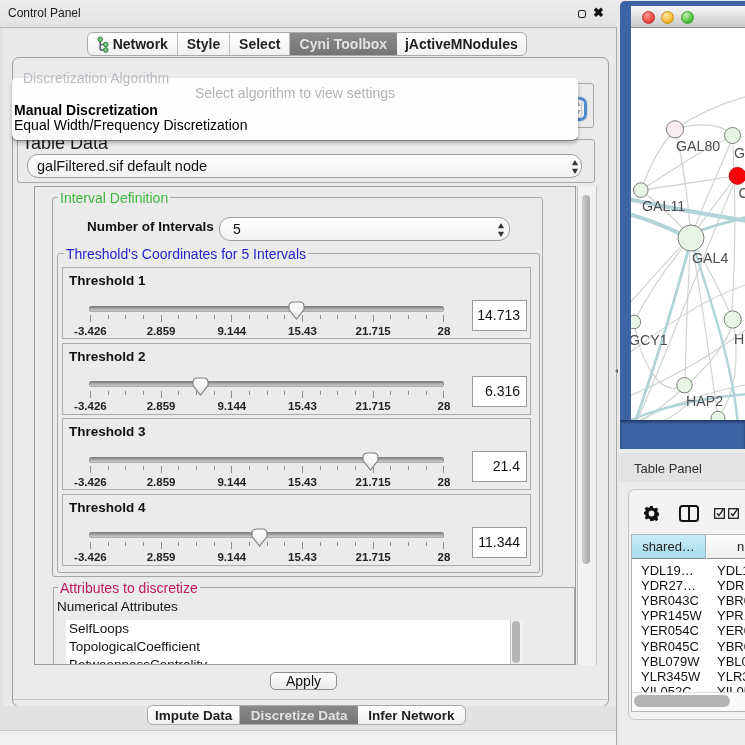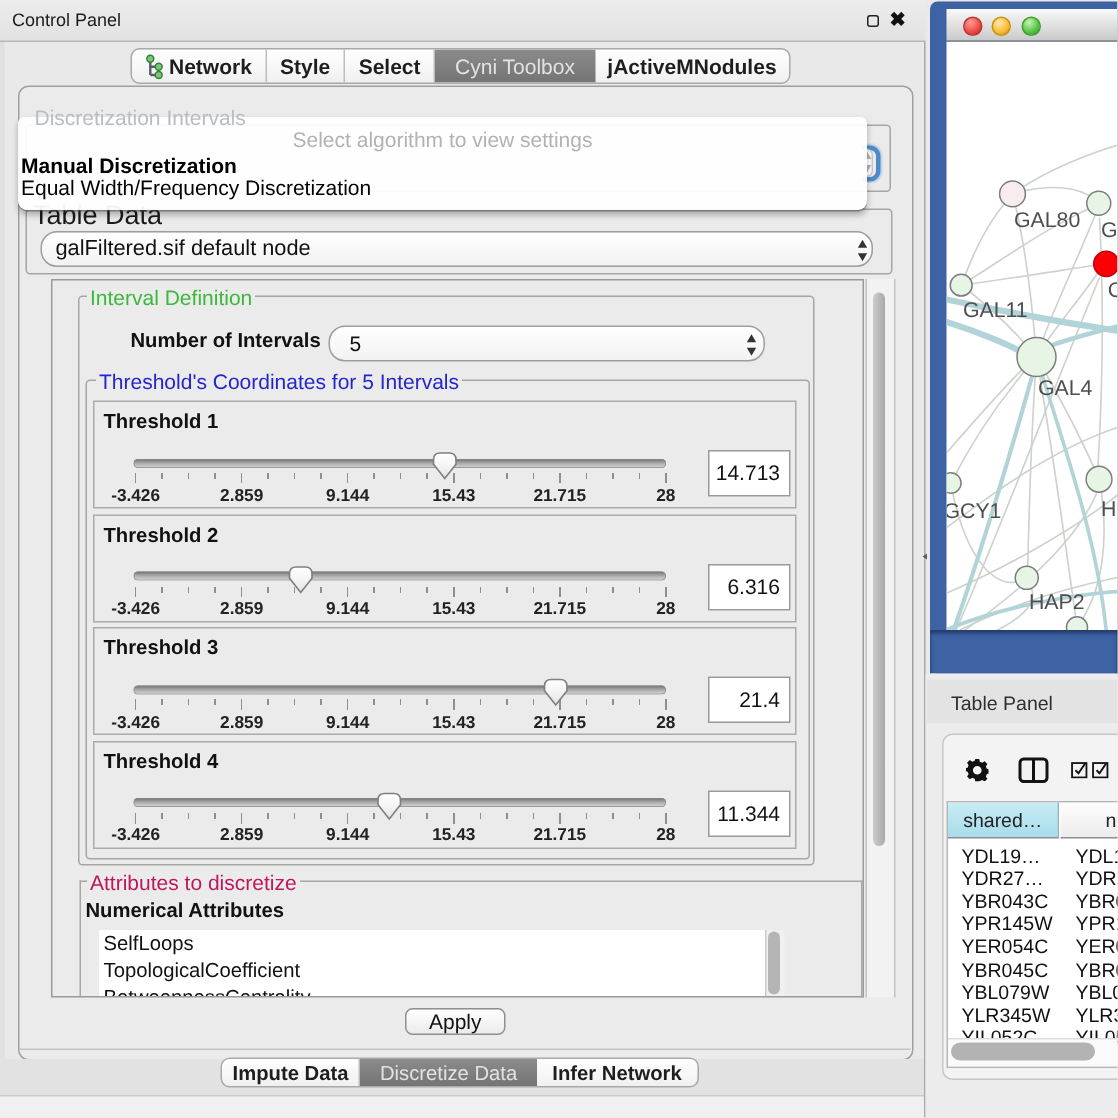--- a/index.html
+++ b/index.html
@@ -12,21 +12,21 @@
   #titlebar .t{left:8px;top:6px;font-size:12px;color:#1b1b1b;}
   
   #cpbody{left:0;top:28px;width:616px;height:717px;background:#e9e9e9;border-right:1px solid #a8a8a8;}
   #mainpanel{left:12px;top:57px;width:595px;height:648px;background:#ebebeb;
              border:1px solid #9f9f9f;border-radius:7px;}
   
   .tabbar{background:linear-gradient(#ffffff,#f0f0f0);border:1px solid #a9a9a9;border-radius:6px;
           overflow:hidden;display:flex;box-sizing:border-box;}
   .tabbar .tab{font-size:14px;font-weight:600;color:#1e1e1e;display:flex;align-items:center;
                justify-content:center;border-right:1px solid #bdbdbd;box-sizing:border-box;}
-  .tabbar .tab.dark{background:linear-gradient(#8b8b8b,#747474);color:#e2e2e2;border-right:none;font-weight:400;}
+  .tabbar .tab.dark{background:linear-gradient(#8b8b8b,#747474);color:#e2e2e2;border-right:none;font-weight:700;}
   .tabbar .tab.last{border-right:none;text-align:center;}
   #toptabs{left:87px;top:32px;width:440px;height:24px;z-index:30;}
   
   .grp{border:1px solid #a6a6a6;border-radius:3px;}
   .grptitle{position:absolute;font-size:14px;background:#ebebeb;padding:0 2px;line-height:14px;}
   
   .combo{background:linear-gradient(#ffffff,#f2f2f2);border:1px solid #9d9d9d;border-radius:11px;
          box-sizing:border-box;}
   .combo .ctext{position:absolute;left:9px;top:50%;transform:translateY(-50%);font-size:14px;color:#111;}
   .spin{position:absolute;width:8px;color:#333;}
@@ -91,21 +91,21 @@
 <div class="abs grp" style="left:17px;top:83px;width:575px;height:43px;"></div>
 
 <div class="abs" style="left:575px;top:94px;width:14px;height:28px;overflow:hidden;">
   <div style="position:absolute;left:-23px;top:2.5px;width:35px;height:24px;border:3px solid #4e8ac9;border-radius:7px;box-sizing:border-box;box-shadow:0 0 2px #7aa8d8;"></div>
   <div style="position:absolute;left:-19px;top:5px;width:26px;height:19px;background:#fff;border:1px solid #c9c9c9;border-radius:4px;box-sizing:border-box;"></div>
   <svg style="position:absolute;left:-1px;top:7px;" width="8" height="14" viewBox="0 0 8 14">
       <path d="M4 0 L7 5 L1 5 Z" fill="#b5b5b5"></path>
       <path d="M4 14 L7 9 L1 9 Z" fill="#b5b5b5"></path>
     </svg>
 </div>
-<div class="abs" style="left:23px;top:70px;font-size:14px;color:#b9bcc1;z-index:22;">Discretization Intervals</div>
+<div class="abs" style="left:23px;top:70px;font-size:14px;color:#b9bcc1;z-index:22;">Discretization Algorithm</div>
 
 <div class="abs" id="overlay" style="left:12px;top:78px;width:566px;height:62px;background:rgba(255,255,255,0.94);
      border-radius:4px 4px 6px 6px;box-shadow:0 1px 0 rgba(80,80,80,0.55),0 3px 4px rgba(0,0,0,0.28);z-index:20;">
   <div style="position:absolute;left:0;top:7px;width:100%;text-align:center;font-size:14px;color:#b2b2b2;">Select algorithm to view settings</div>
   <div style="position:absolute;left:2px;top:24px;font-size:14px;font-weight:700;color:#000;">Manual Discretization</div>
   <div style="position:absolute;left:2px;top:39px;font-size:14px;color:#000;">Equal Width/Frequency Discretization</div>
 </div>
 
 <div class="abs grp" style="left:17px;top:139px;width:576px;height:42px;"></div>
 <div class="abs" style="left:22px;top:133px;font-size:18px;color:#1b1b1b;">Table Data</div>
@@ -292,21 +292,21 @@
       <div class="slabel" style="left:350.9px;">28</div>
       <svg class="thumb" style="left:187.7px;" viewBox="0 0 17 19" width="17" height="19">
         <path d="M1 8.5 L1 5.5 Q1 1 5.5 1 L11.5 1 Q16 1 16 5.5 L16 8.5 L8.5 18 Z" fill="url(#thg)" stroke="#7f7f7f" stroke-width="1.1"></path>
       </svg>
       <div class="field">11.344</div>
     </div>
   </div>
 
 <div class="abs" style="left:53px;top:587px;width:522px;height:78px;border:1px solid #a6a6a6;border-bottom:none;box-sizing:border-box;"></div>
 <div class="abs grptitle" style="left:58px;top:581px;color:#be185d;">Attributes to discretize</div>
-<div class="abs" style="left:57px;top:599px;font-size:13.5px;font-weight:700;color:#111;">Numerical Attributes</div>
+<div class="abs" style="left:57px;top:599px;font-size:13.5px;font-weight:400;color:#111;">Numerical Attributes</div>
 <div class="abs" id="attrlist">
   <div>SelfLoops</div>
     <div>TopologicalCoefficient</div>
     <div>BetweennessCentrality</div>
 </div>
 <div class="abs" style="left:510px;top:620px;width:13px;height:44px;background:#f0f0f0;border-left:1px solid #ccc;box-sizing:border-box;"></div>
 <div class="abs" style="left:512px;top:621px;width:8px;height:42px;border-radius:4px;background:#b5b5b5;"></div>
 
 <div class="abs" style="left:13px;top:699px;width:594px;height:1px;background:#c4c4c4;"></div>
 <div class="abs btn" style="left:270px;top:672px;width:67px;height:18px;line-height:16px;">Apply</div>

